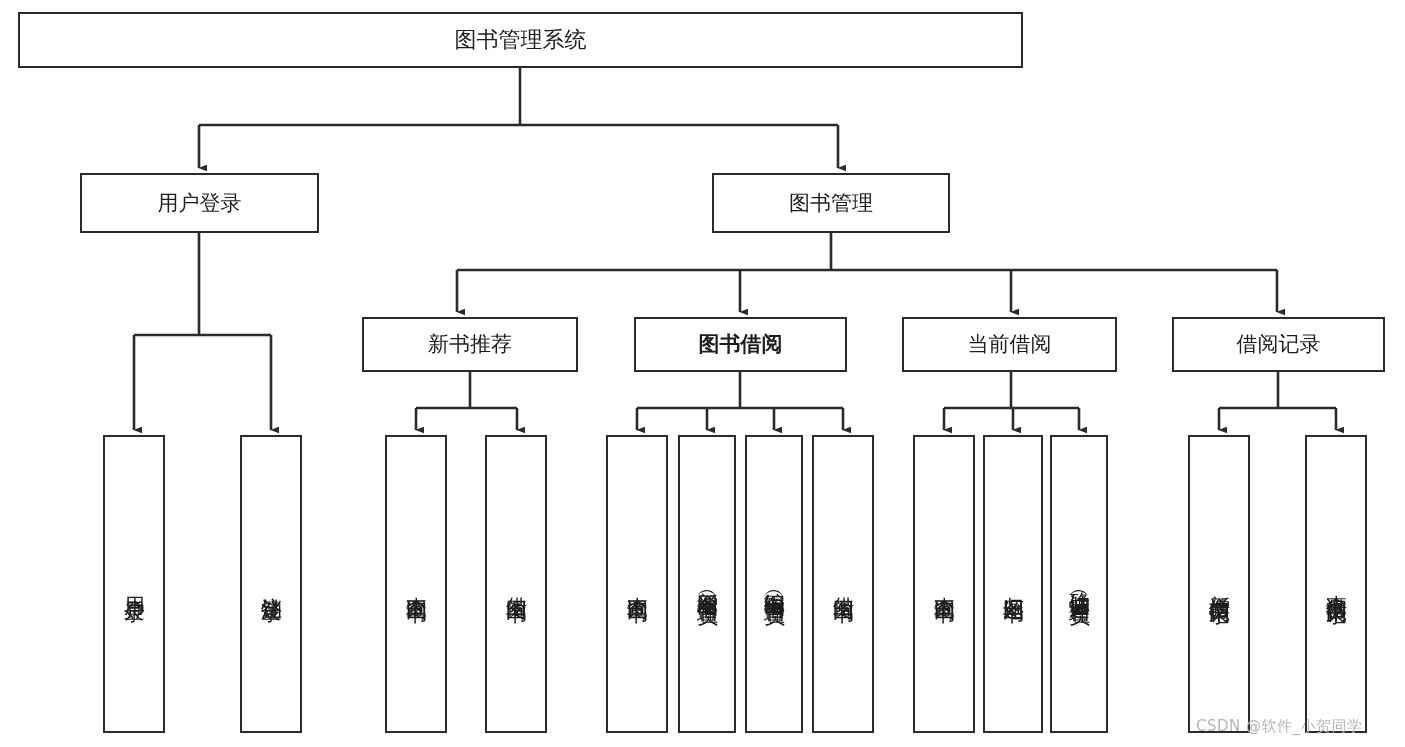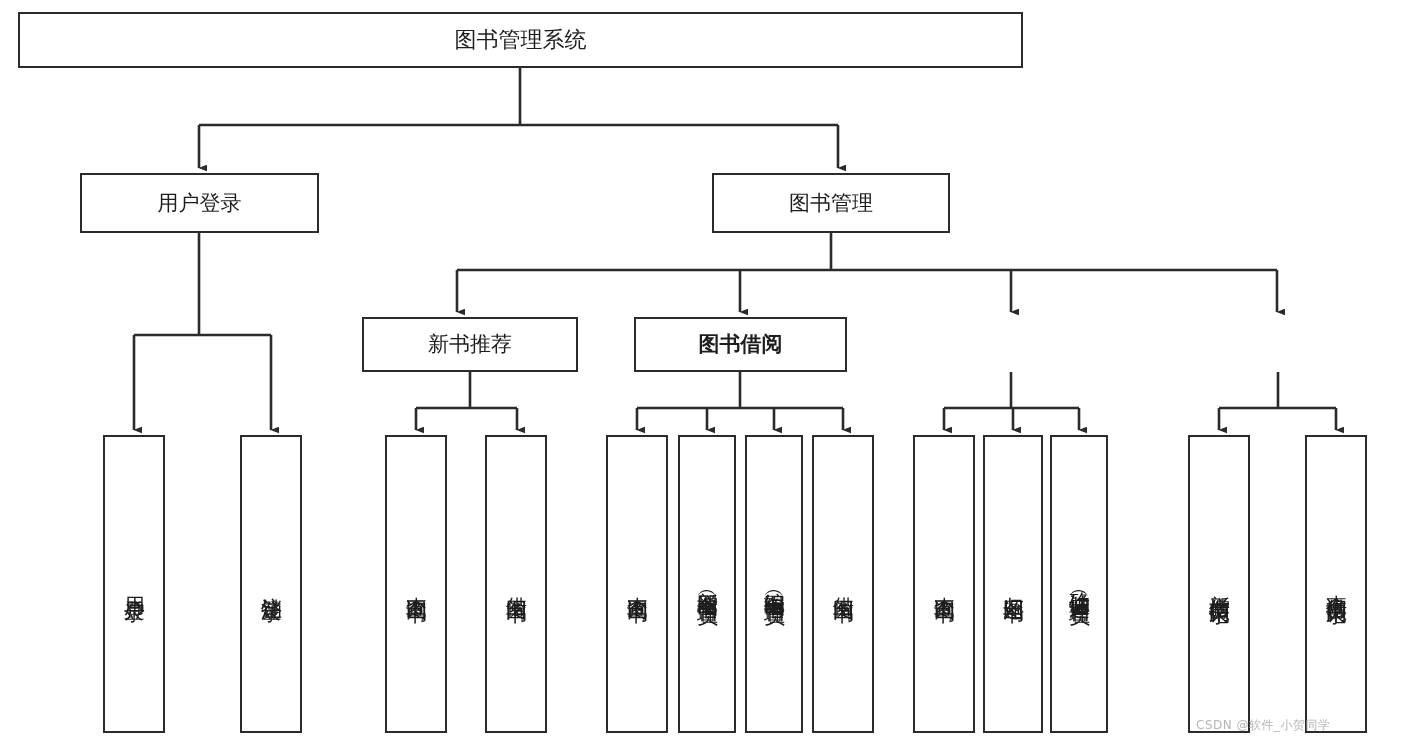--- a/index.html
+++ b/index.html
@@ -50,21 +50,21 @@
     writing-mode: vertical-rl;
     text-orientation: upright;
     font-size: 21px;
     letter-spacing: 2px;
     line-height: 1.0;
   }
   .node.root .label { font-size: 22px; }
   .watermark {
     position: absolute;
     color: #b6b6b6;
-    font-size: 12px;
+    font-size: 15px;
     letter-spacing: 0.5px;
     white-space: pre;
     user-select: none;
   }
 </style>
 </head>
 <body>
 
 <div id="canvas">
 
@@ -131,21 +131,27 @@
   </div>
 
   <div class="node horiz" style="left:712px; top:173px; width:238px; height:60px;">
     <span class="label">图书管理</span>
   </div>
 
   <div class="node horiz" style="left:634px; top:317px; width:213px; height:55px;font-weight:bold;">
     <span class="label">图书借阅</span>
   </div>
 
-
+  <div class="node horiz" style="left:902px; top:317px; width:215px; height:55px;">
+    <span class="label">当前借阅</span>
+  </div>
+
+  <div class="node horiz" style="left:1172px; top:317px; width:213px; height:55px;">
+    <span class="label">借阅记录</span>
+  </div>
 
   <div class="node vert" style="left:103px; top:435px; width:62px; height:298px;">
     <span class="label">用户登录</span>
   </div>
 
   <div class="node vert" style="left:240px; top:435px; width:62px; height:298px;">
     <span class="label">注销登录</span>
   </div>
 
   <div class="node vert" style="left:385px; top:435px; width:62px; height:298px;">

